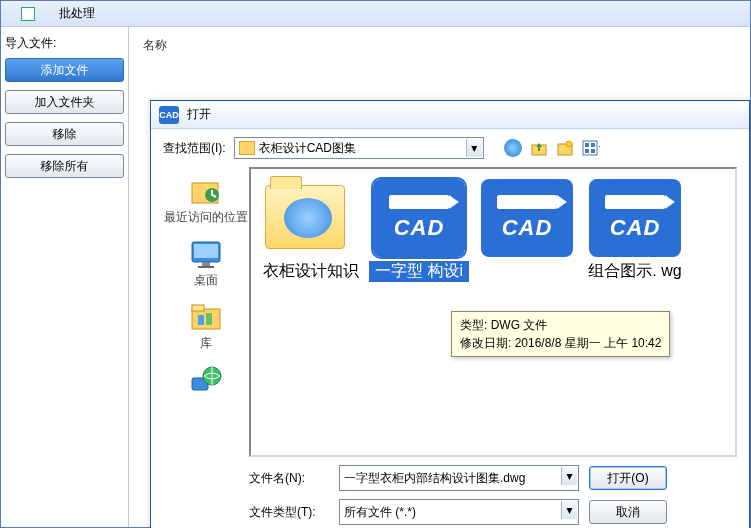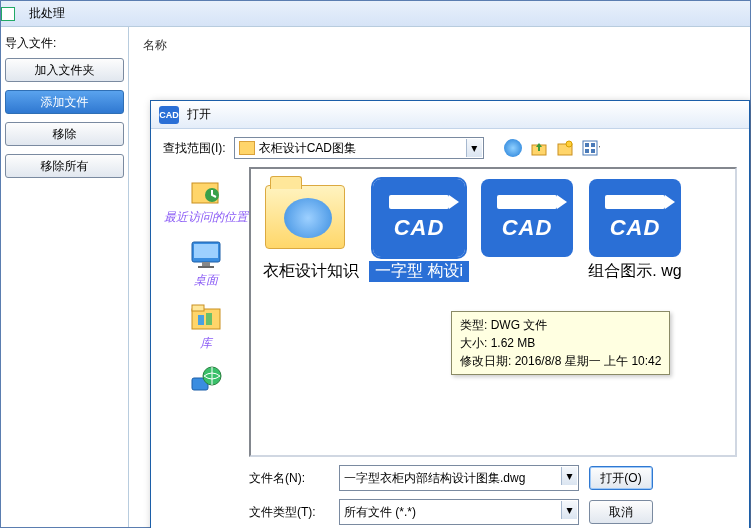--- a/index.html
+++ b/index.html
@@ -1,19 +1,19 @@
 <!DOCTYPE html>
 <html><head>
 <meta charset="utf-8">
 <style>
 * { box-sizing: border-box; margin: 0; padding: 0; font-family: "Microsoft YaHei", "SimSun", sans-serif; font-size: 12px; }
 body { background: #fff; width: 751px; height: 528px; overflow: hidden; position: relative; }
 
 .main-window { width: 751px; height: 528px; border: 1px solid #5a7db0; background: #fff; }
-.main-titlebar { height: 26px; background: linear-gradient(#e8f0fb, #d6e4f7); border-bottom: 1px solid #b8ccde; display: flex; align-items: center; padding-left: 0; gap: 14px; }
+.main-titlebar { height: 26px; background: linear-gradient(#e8f0fb, #d6e4f7); border-bottom: 1px solid #b8ccde; display: flex; align-items: center; padding-left: 20px; gap: 24px; }
 .main-titlebar .icon-sq { width: 14px; height: 14px; border: 1px solid #2a6; background: #fff; display: inline-block; }
 .main-body { display: flex; height: calc(100% - 26px); }
 
 .left-panel { width: 128px; padding: 8px 4px; border-right: 1px solid #b8ccde; background: #fff; }
 .left-label { margin-bottom: 6px; }
 .btn { display: block; width: 100%; height: 24px; margin-bottom: 8px; border: 1px solid #7a8aa0; border-radius: 3px; background: linear-gradient(#fdfdfd, #e1e7ef); cursor: pointer; }
 .btn.primary { border: 1px solid #2f6fb5; background: linear-gradient(#5aa3ee, #2f78d1); color: #fff; }
 
 .right-area { flex: 1; padding: 10px 0 0 14px; position: relative; }
 .col-header { font-size: 12px; color: #333; margin-bottom: 0; }
@@ -30,21 +30,21 @@
 .lookin-combo .folder-mini { width: 16px; height: 14px; background: #ffd56a; border: 1px solid #d9a13a; margin-right: 4px; }
 .lookin-combo .dd { position: absolute; right: 1px; top: 1px; width: 16px; height: 18px; background: linear-gradient(#f5f8fc,#dbe5f1); border-left: 1px solid #a6b8cf; display:flex;align-items:center;justify-content:center; }
 .nav-icons { display: flex; gap: 8px; margin-left: 12px; align-items: center; }
 .nav-icons span { width: 18px; height: 18px; display: inline-flex; align-items: center; justify-content: center; cursor: pointer; }
 .circ { width: 16px; height: 16px; border-radius: 50%; }
 
 .middle { flex: 1; display: flex; border: none; overflow: hidden; }
 .places { width: 86px; display: flex; flex-direction: column; align-items: center; gap: 4px; padding-top: 4px; }
 .place { display: flex; flex-direction: column; align-items: center; gap: 2px; width: 100%; padding: 4px 0; cursor: pointer; }
 .place .pic { width: 36px; height: 32px; display: flex; align-items: center; justify-content: center; }
-.place span.lbl { font-size: 12px; color: #8b5cf6; text-align: center; font-style: italic; }
+.place span.lbl { font-size: 12px; color: #404040; text-align: center; }
 
 .file-area { flex: 1; border: 2px inset #d0d7e2; background: #fff; padding: 10px; position: relative; overflow: hidden; display: flex; align-items: flex-start; gap: 8px; }
 .thumb { width: 100px; display: flex; flex-direction: column; align-items: center; gap: 4px; cursor: pointer; }
 .thumb .tpic { width: 92px; height: 78px; }
 .folder-big { width: 80px; height: 64px; background: linear-gradient(#fff3c0,#ffd76a); border: 1px solid #dba940; border-radius: 4px; position: relative; margin-top: 6px; }
 .folder-big::before { content:''; position:absolute; top:-10px; left:4px; width:30px; height:12px; background:#ffe79a; border:1px solid #dba940; border-bottom:none; border-radius:3px 3px 0 0; }
 .folder-big .inner { position:absolute; left:18px; top:12px; width:48px; height:40px; background:radial-gradient(circle,#9dd0ff,#3a8de0); border-radius:50%; }
 .cad-tile { width: 92px; height: 78px; background: #2a6fd6; border-radius: 8px; display: flex; flex-direction: column; align-items: center; justify-content: center; color: #fff; position: relative; }
 .cad-tile .pencil { width: 60px; height: 14px; background: #fff; border-radius: 2px; margin-bottom: 6px; position: relative; }
 .cad-tile .pencil::after { content:''; position:absolute; right:-10px; top:0; border-left:10px solid #fff; border-top:7px solid transparent; border-bottom:7px solid transparent; }
@@ -53,38 +53,38 @@
 .cap { font-size: 16px; text-align: center; line-height: 1.3; width: 100px; word-break: break-all; }
 .thumb.selected .cap { background: #2a6fd6; color: #fff; }
 
 .tooltip { position: absolute; left: 200px; top: 94px; background: #ffffe1; border: 1px solid #8a8a66; padding: 4px 8px; font-size: 12px; line-height: 1.5; box-shadow: 2px 2px 4px rgba(0,0,0,0.2); z-index: 5; white-space: nowrap; margin-top: 48px; }
 
 .bottom-rows { margin-top: 8px; display: flex; flex-direction: column; gap: 8px; padding-left: 86px; }
 .brow { display: flex; align-items: center; gap: 10px; }
 .brow label { width: 80px; white-space: nowrap; }
 .combo { flex: 0 0 240px; height: 22px; border: 1px solid #7a8aa0; background: #fff; display: flex; align-items: center; padding: 12px 4px; position: relative; }
 .combo .dd { position: absolute; right: 1px; top: 1px; width: 16px; height: 18px; background: linear-gradient(#f5f8fc,#dbe5f1); border-left: 1px solid #a6b8cf; display:flex;align-items:center;justify-content:center; }
-.dbtn { width: 64px; height: 24px; border: 1px solid #7a8aa0; border-radius: 3px; background: linear-gradient(#fdfdfd,#e1e7ef); cursor: pointer; }
+.dbtn { width: 78px; height: 24px; border: 1px solid #7a8aa0; border-radius: 3px; background: linear-gradient(#fdfdfd,#e1e7ef); cursor: pointer; }
 .dbtn.default { border: 1px solid #2f78d1; box-shadow: 0 0 0 1px #9ec8f7 inset; }
 
 svg { display: block; }
 </style>
 </head>
 <body>
 
 <div class="main-window">
   <div class="main-titlebar">
     <span class="icon-sq"></span>
     <span>批处理</span>
   </div>
   <div class="main-body">
     <div class="left-panel">
       <div class="left-label">导入文件:</div>
+      <button class="btn primary">添加文件</button>
       <button class="btn">加入文件夹</button>
-      <button class="btn primary">添加文件</button>
       <button class="btn">移除</button>
       <button class="btn">移除所有</button>
     </div>
     <div class="right-area">
       <div class="col-header">名称</div>
     </div>
   </div>
 </div>
 
 <div class="open-dialog">
@@ -204,21 +204,20 @@
           <div class="tpic cad-tile">
               <div class="pencil"></div>
               <div class="txt">CAD</div>
             </div>
           <div class="cap">组合图示.
 wg</div>
         </div>
 
         <div class="tooltip">
           <div>类型: DWG 文件</div>
-          <div>大小: 1.62 MB</div>
           <div>修改日期: 2016/8/8 星期一 上午 10:42</div>
         </div>
 
       </div>
     </div>
 
     <div class="bottom-rows">
       <div class="brow">
         <label>文件名(N):</label>
         <div class="combo">

